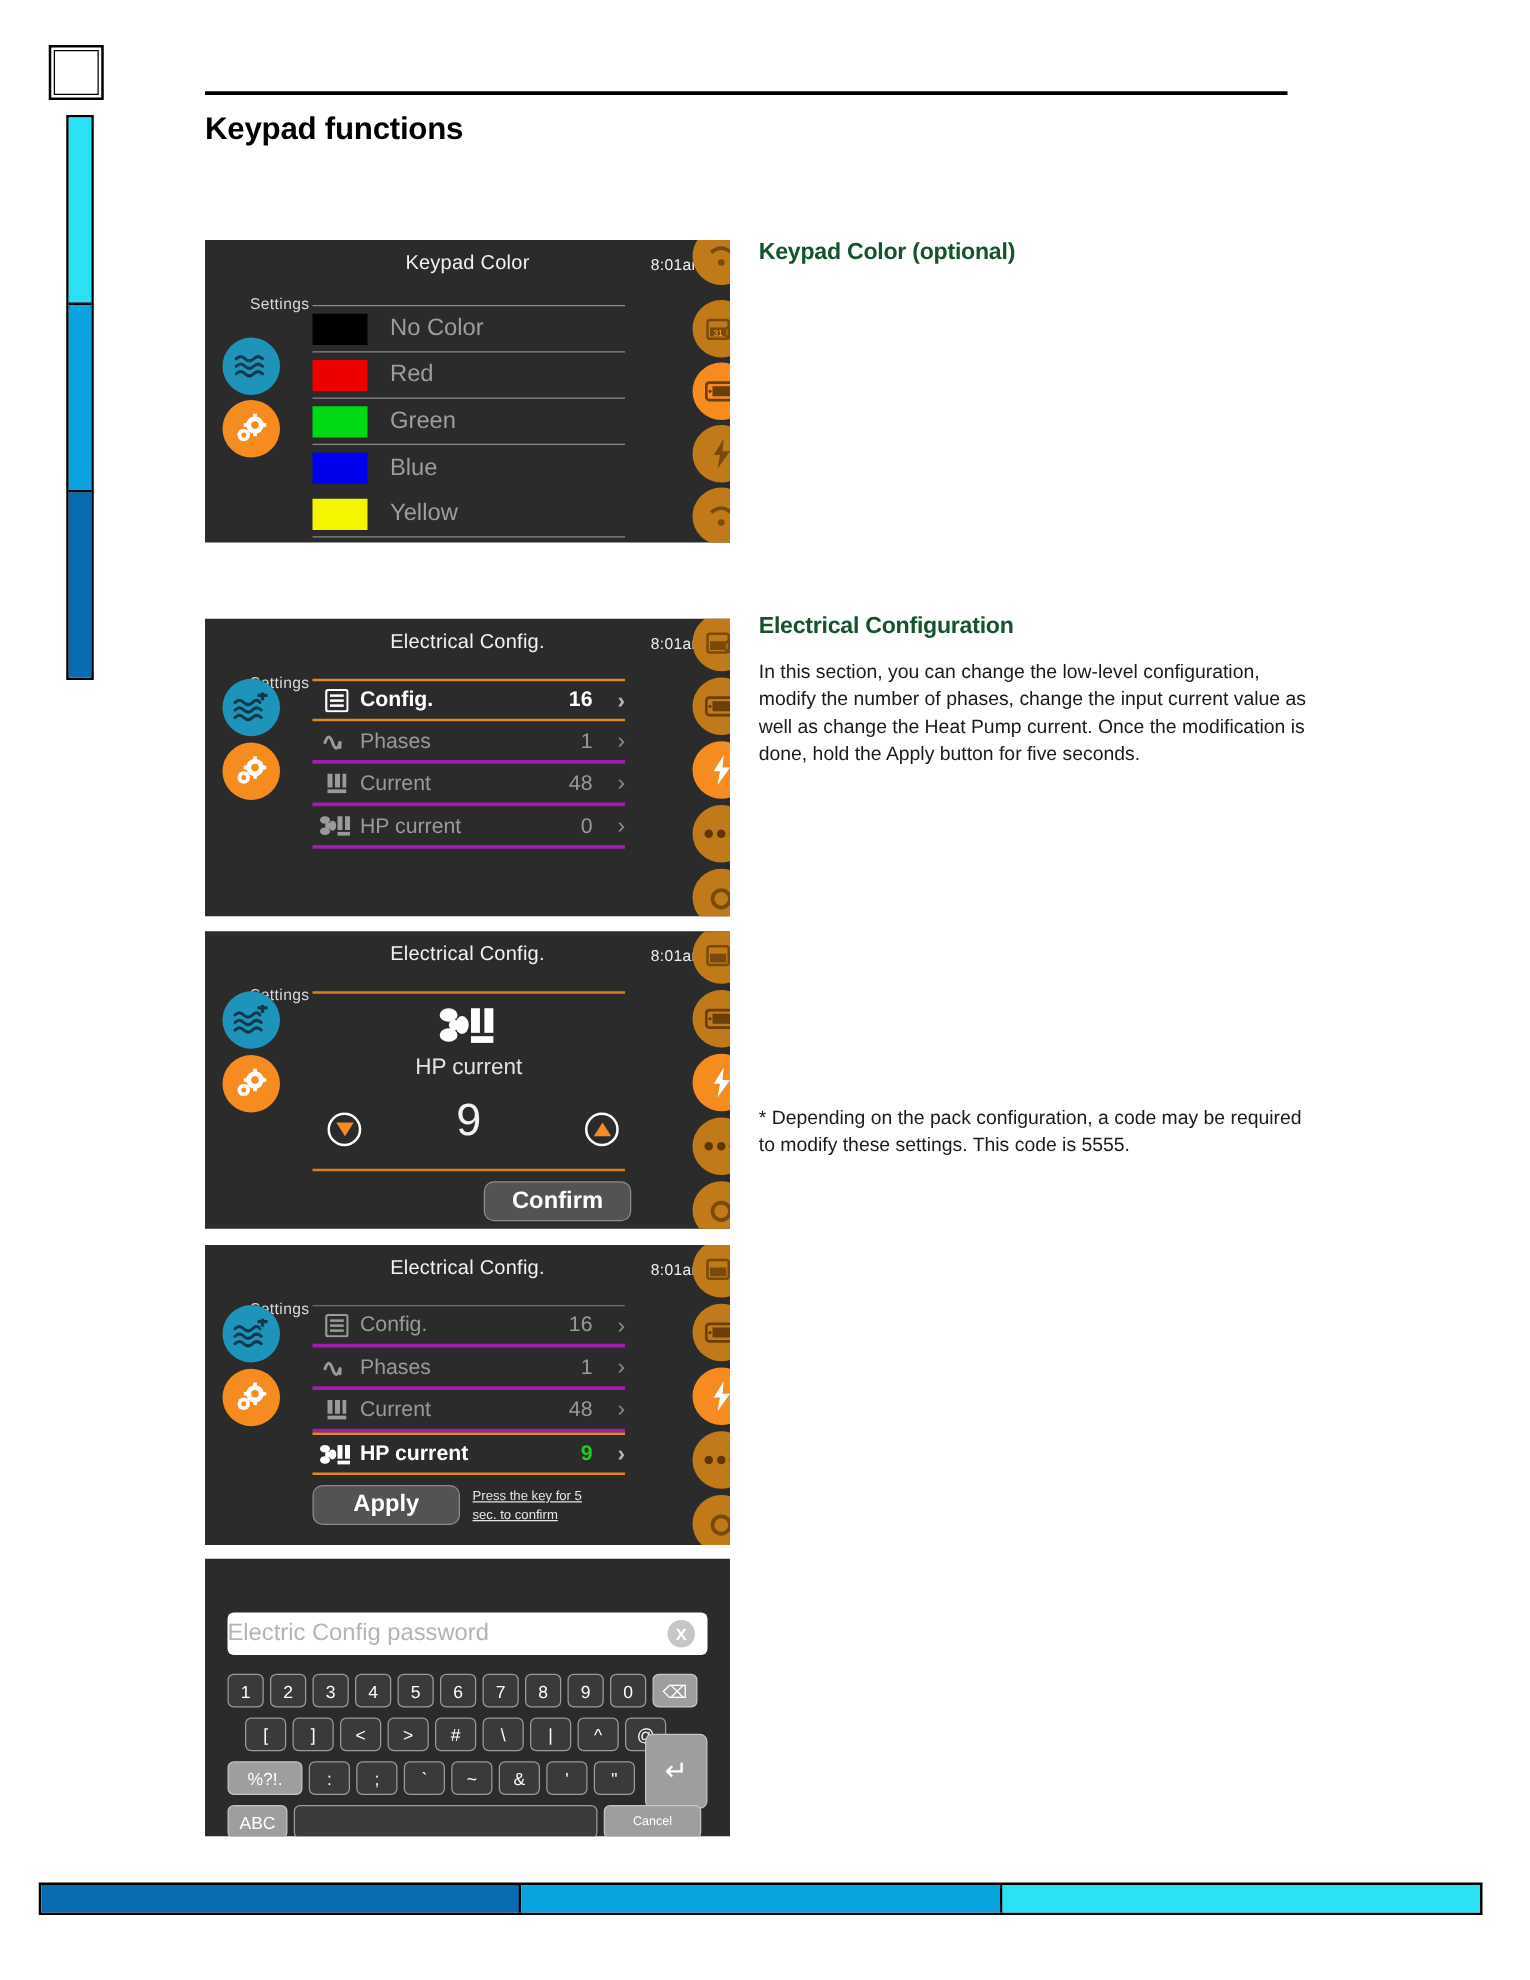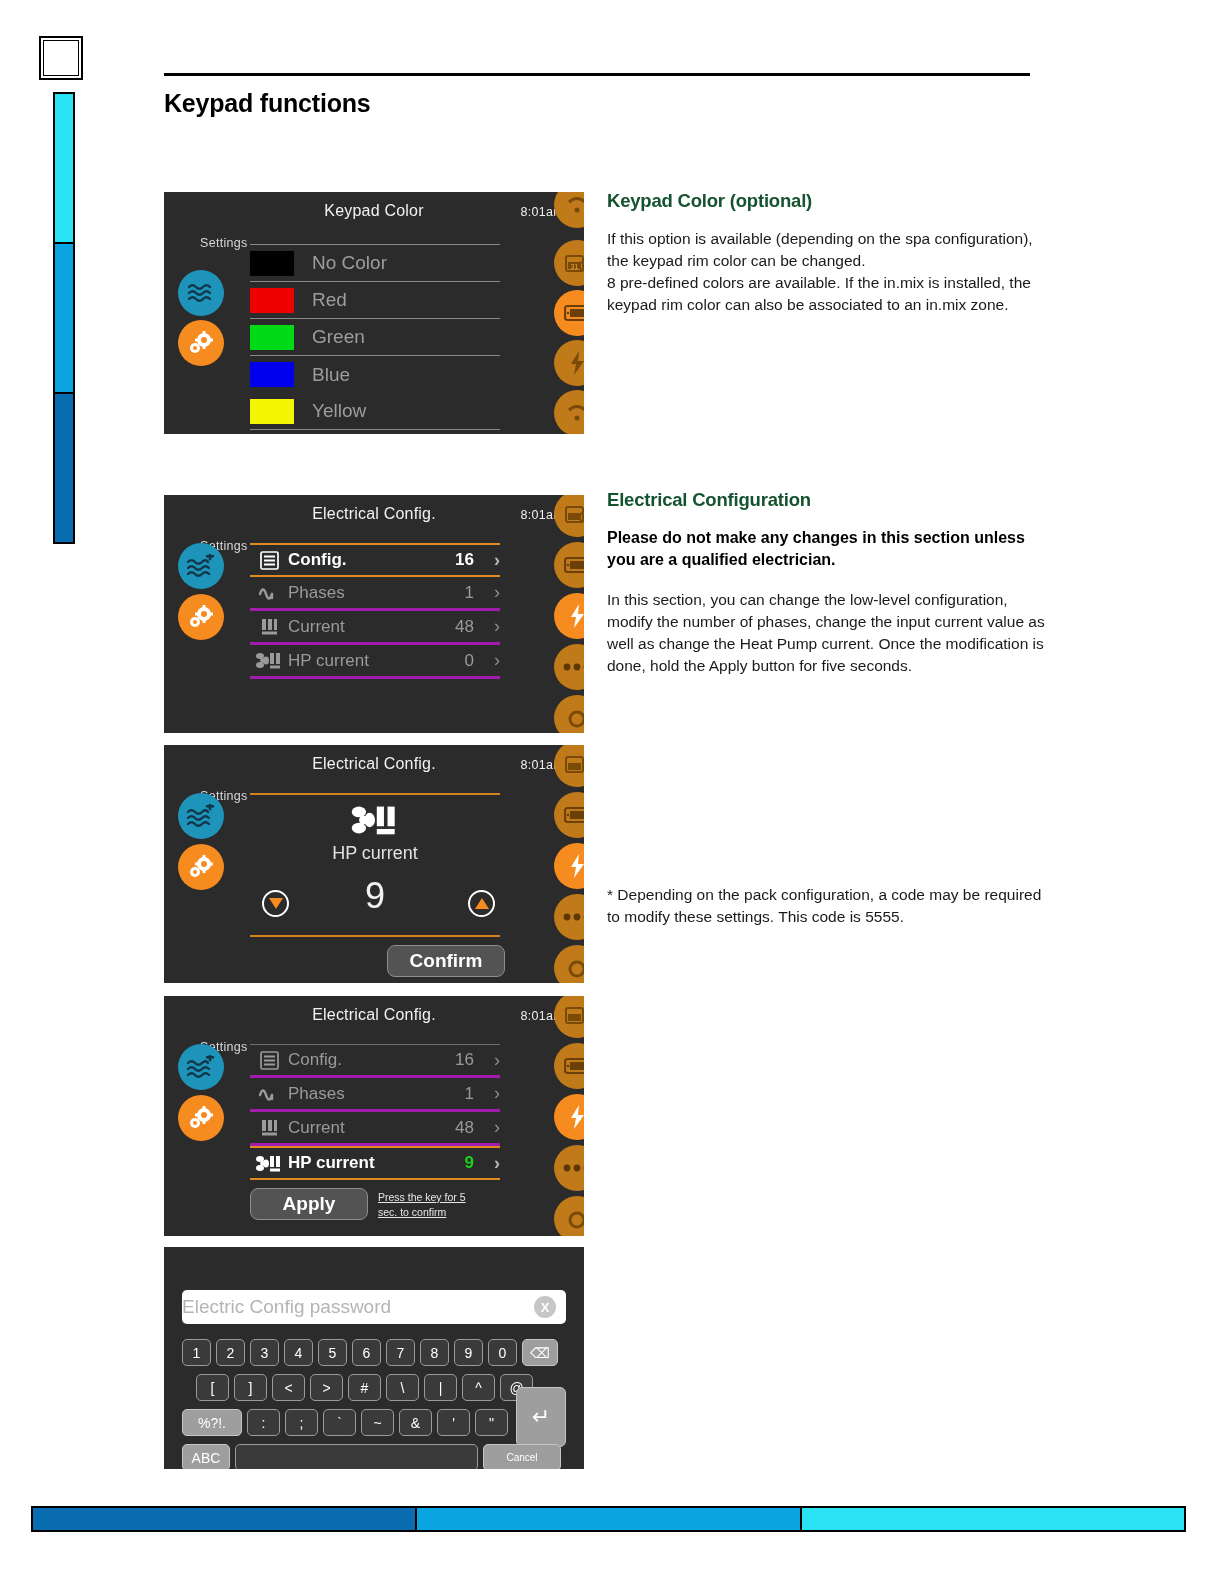--- a/index.html
+++ b/index.html
@@ -692,25 +692,22 @@
 
   <div class="kbrow" style="left:18px; top:197px;">
     <div class="key k-abc light">ABC</div>
     <div class="key k-space"></div>
     <div class="key k-cancel light" style="margin-right:0;">Cancel</div>
   </div>
 </div>
 
 <div class="text-block" style="top:190px;">
   <div class="tb-head">Keypad Color (optional)</div>
-  <div class="tb-body" style="white-space:pre-line;">If this option is available (depending on the spa configuration), the keypad rim color can be changed.
-8 pre-defined colors are available. If the in.mix is installed, the keypad rim color can also be associated to an in.mix zone.</div>
 </div>
 
 <div class="text-block" style="top:489px;">
   <div class="tb-head">Electrical Configuration</div>
-  <div class="tb-strong">Please do not make any changes in this section unless you are a qualified electrician.</div>
   <div class="tb-body">In this section, you can change the low-level configuration, modify the number of phases, change the input current value as well as change the Heat Pump current. Once the modification is done, hold the Apply button for five seconds.</div>
 </div>
 
 <div class="text-block" style="top:884px;">
   <div class="tb-body">* Depending on the pack configuration, a code may be required to modify these settings. This code is 5555.</div>
 </div>
 
 </body></html>

